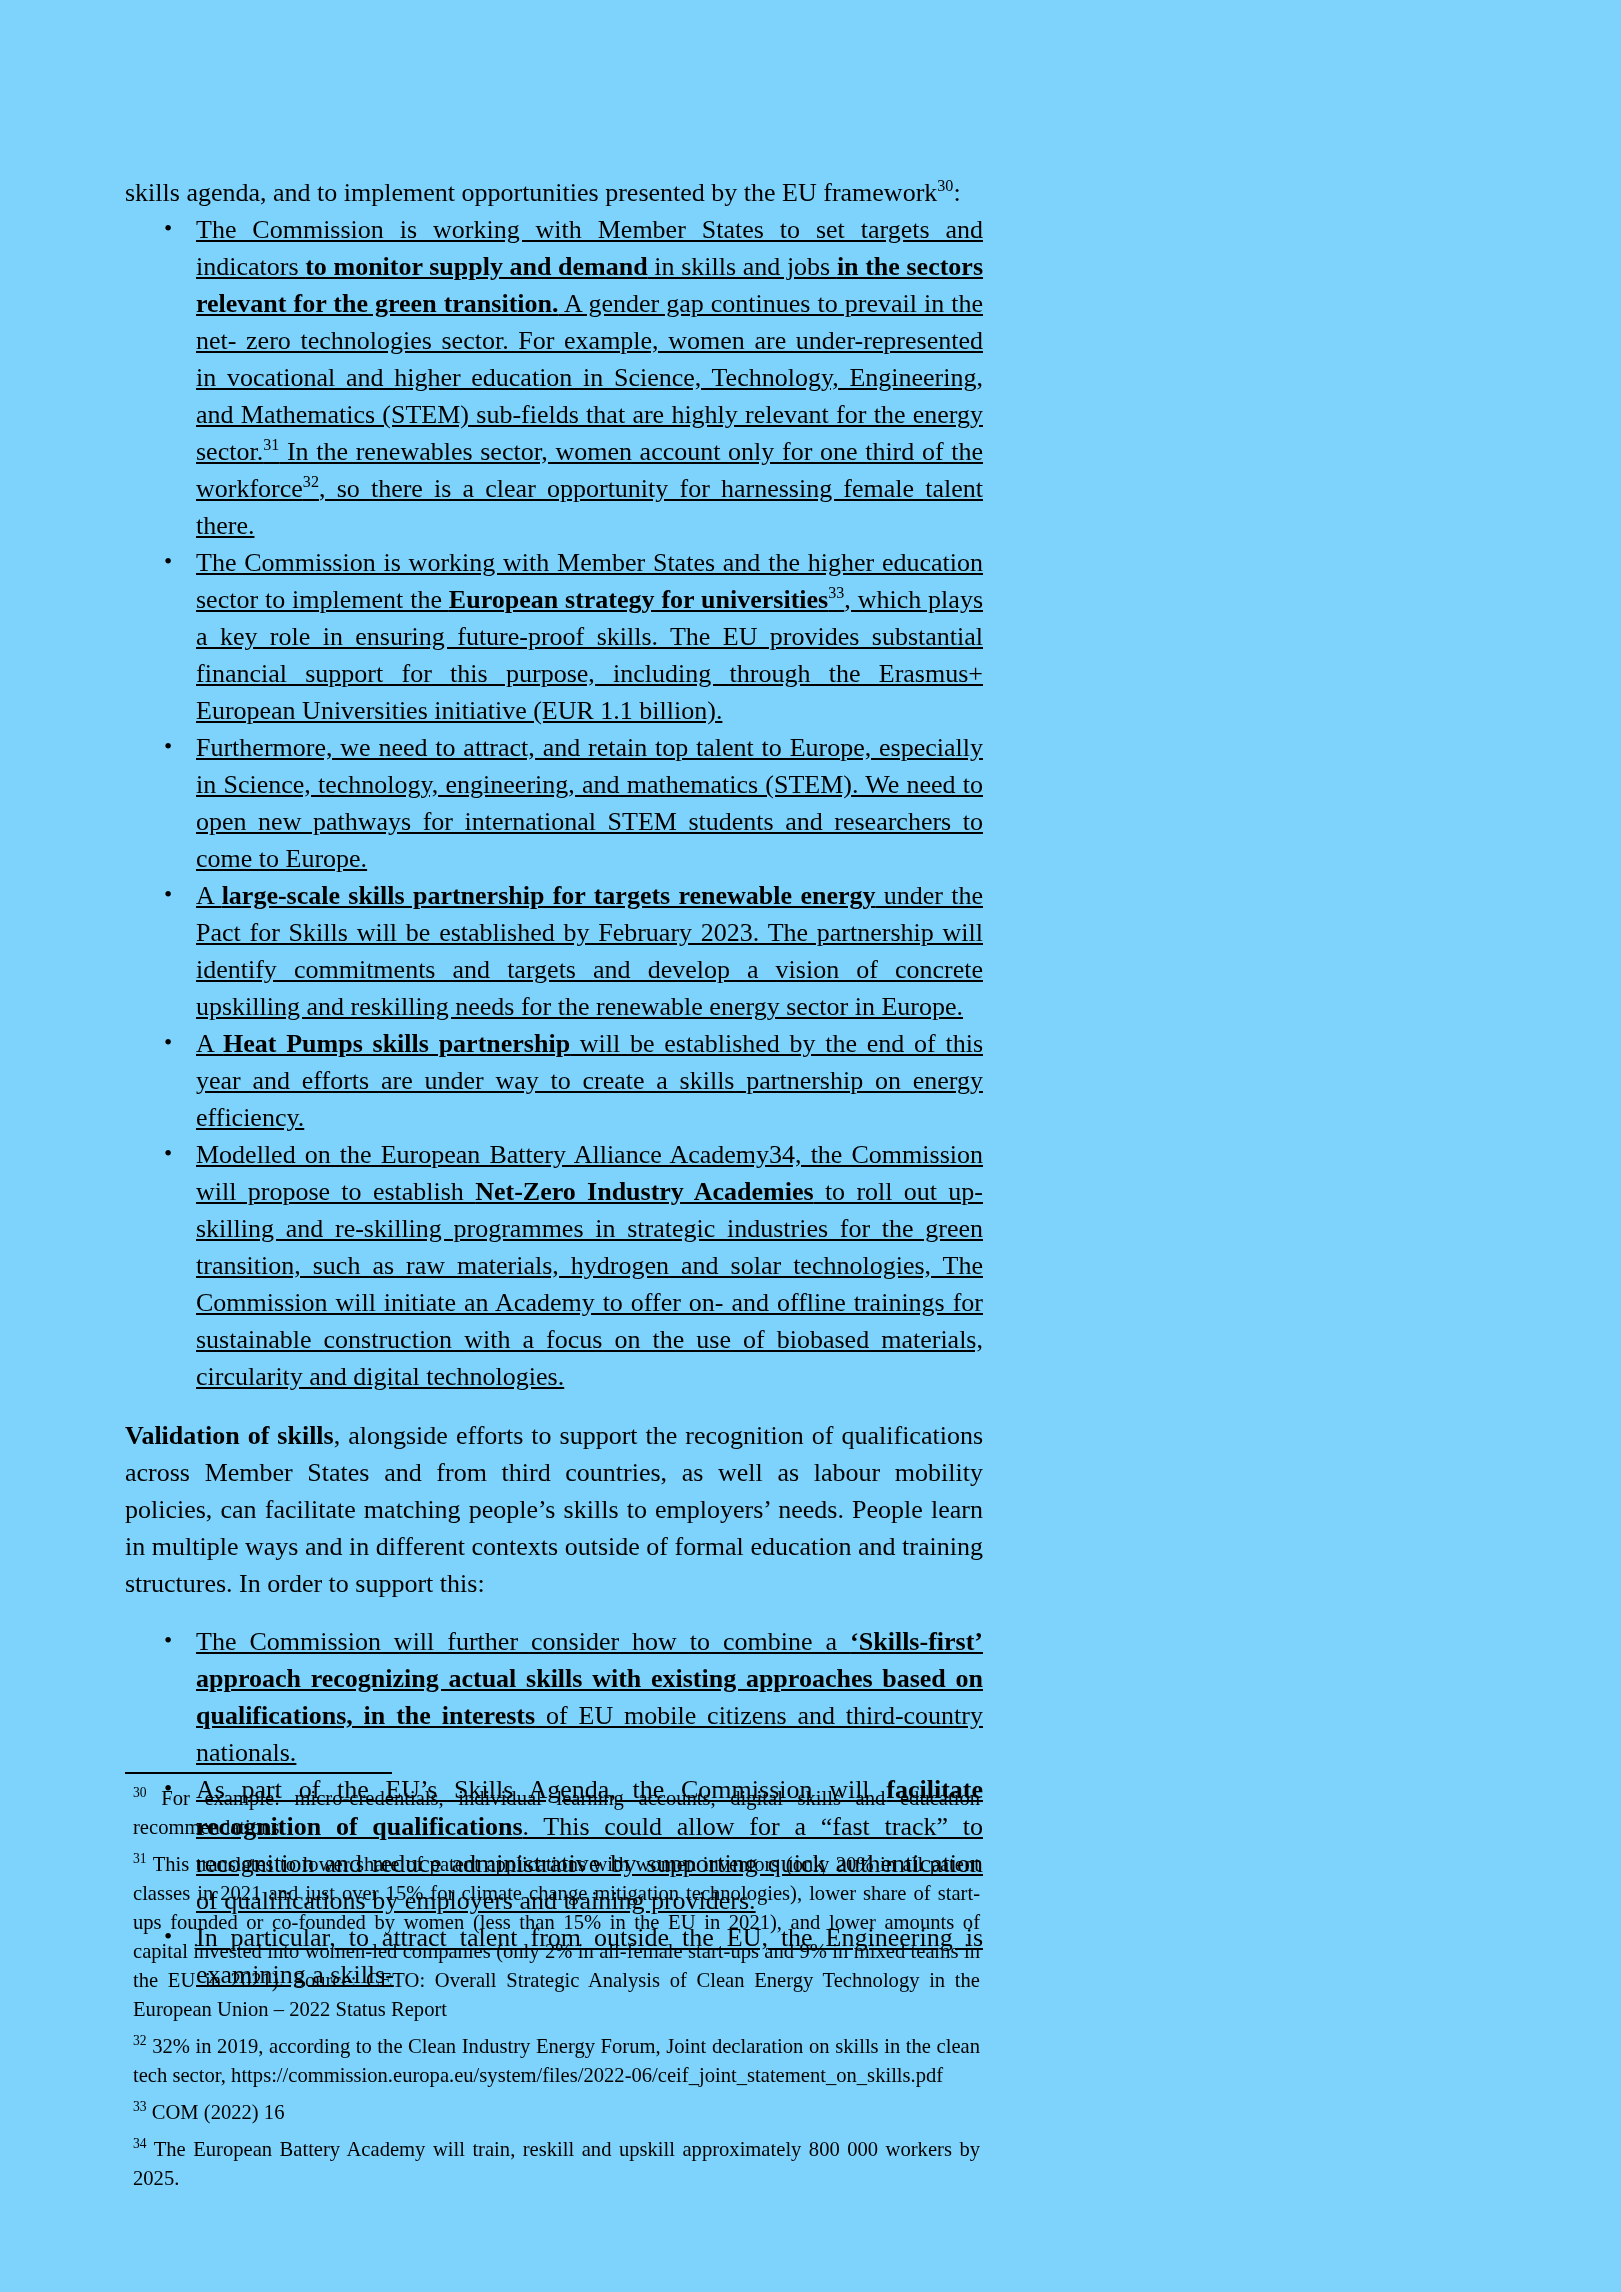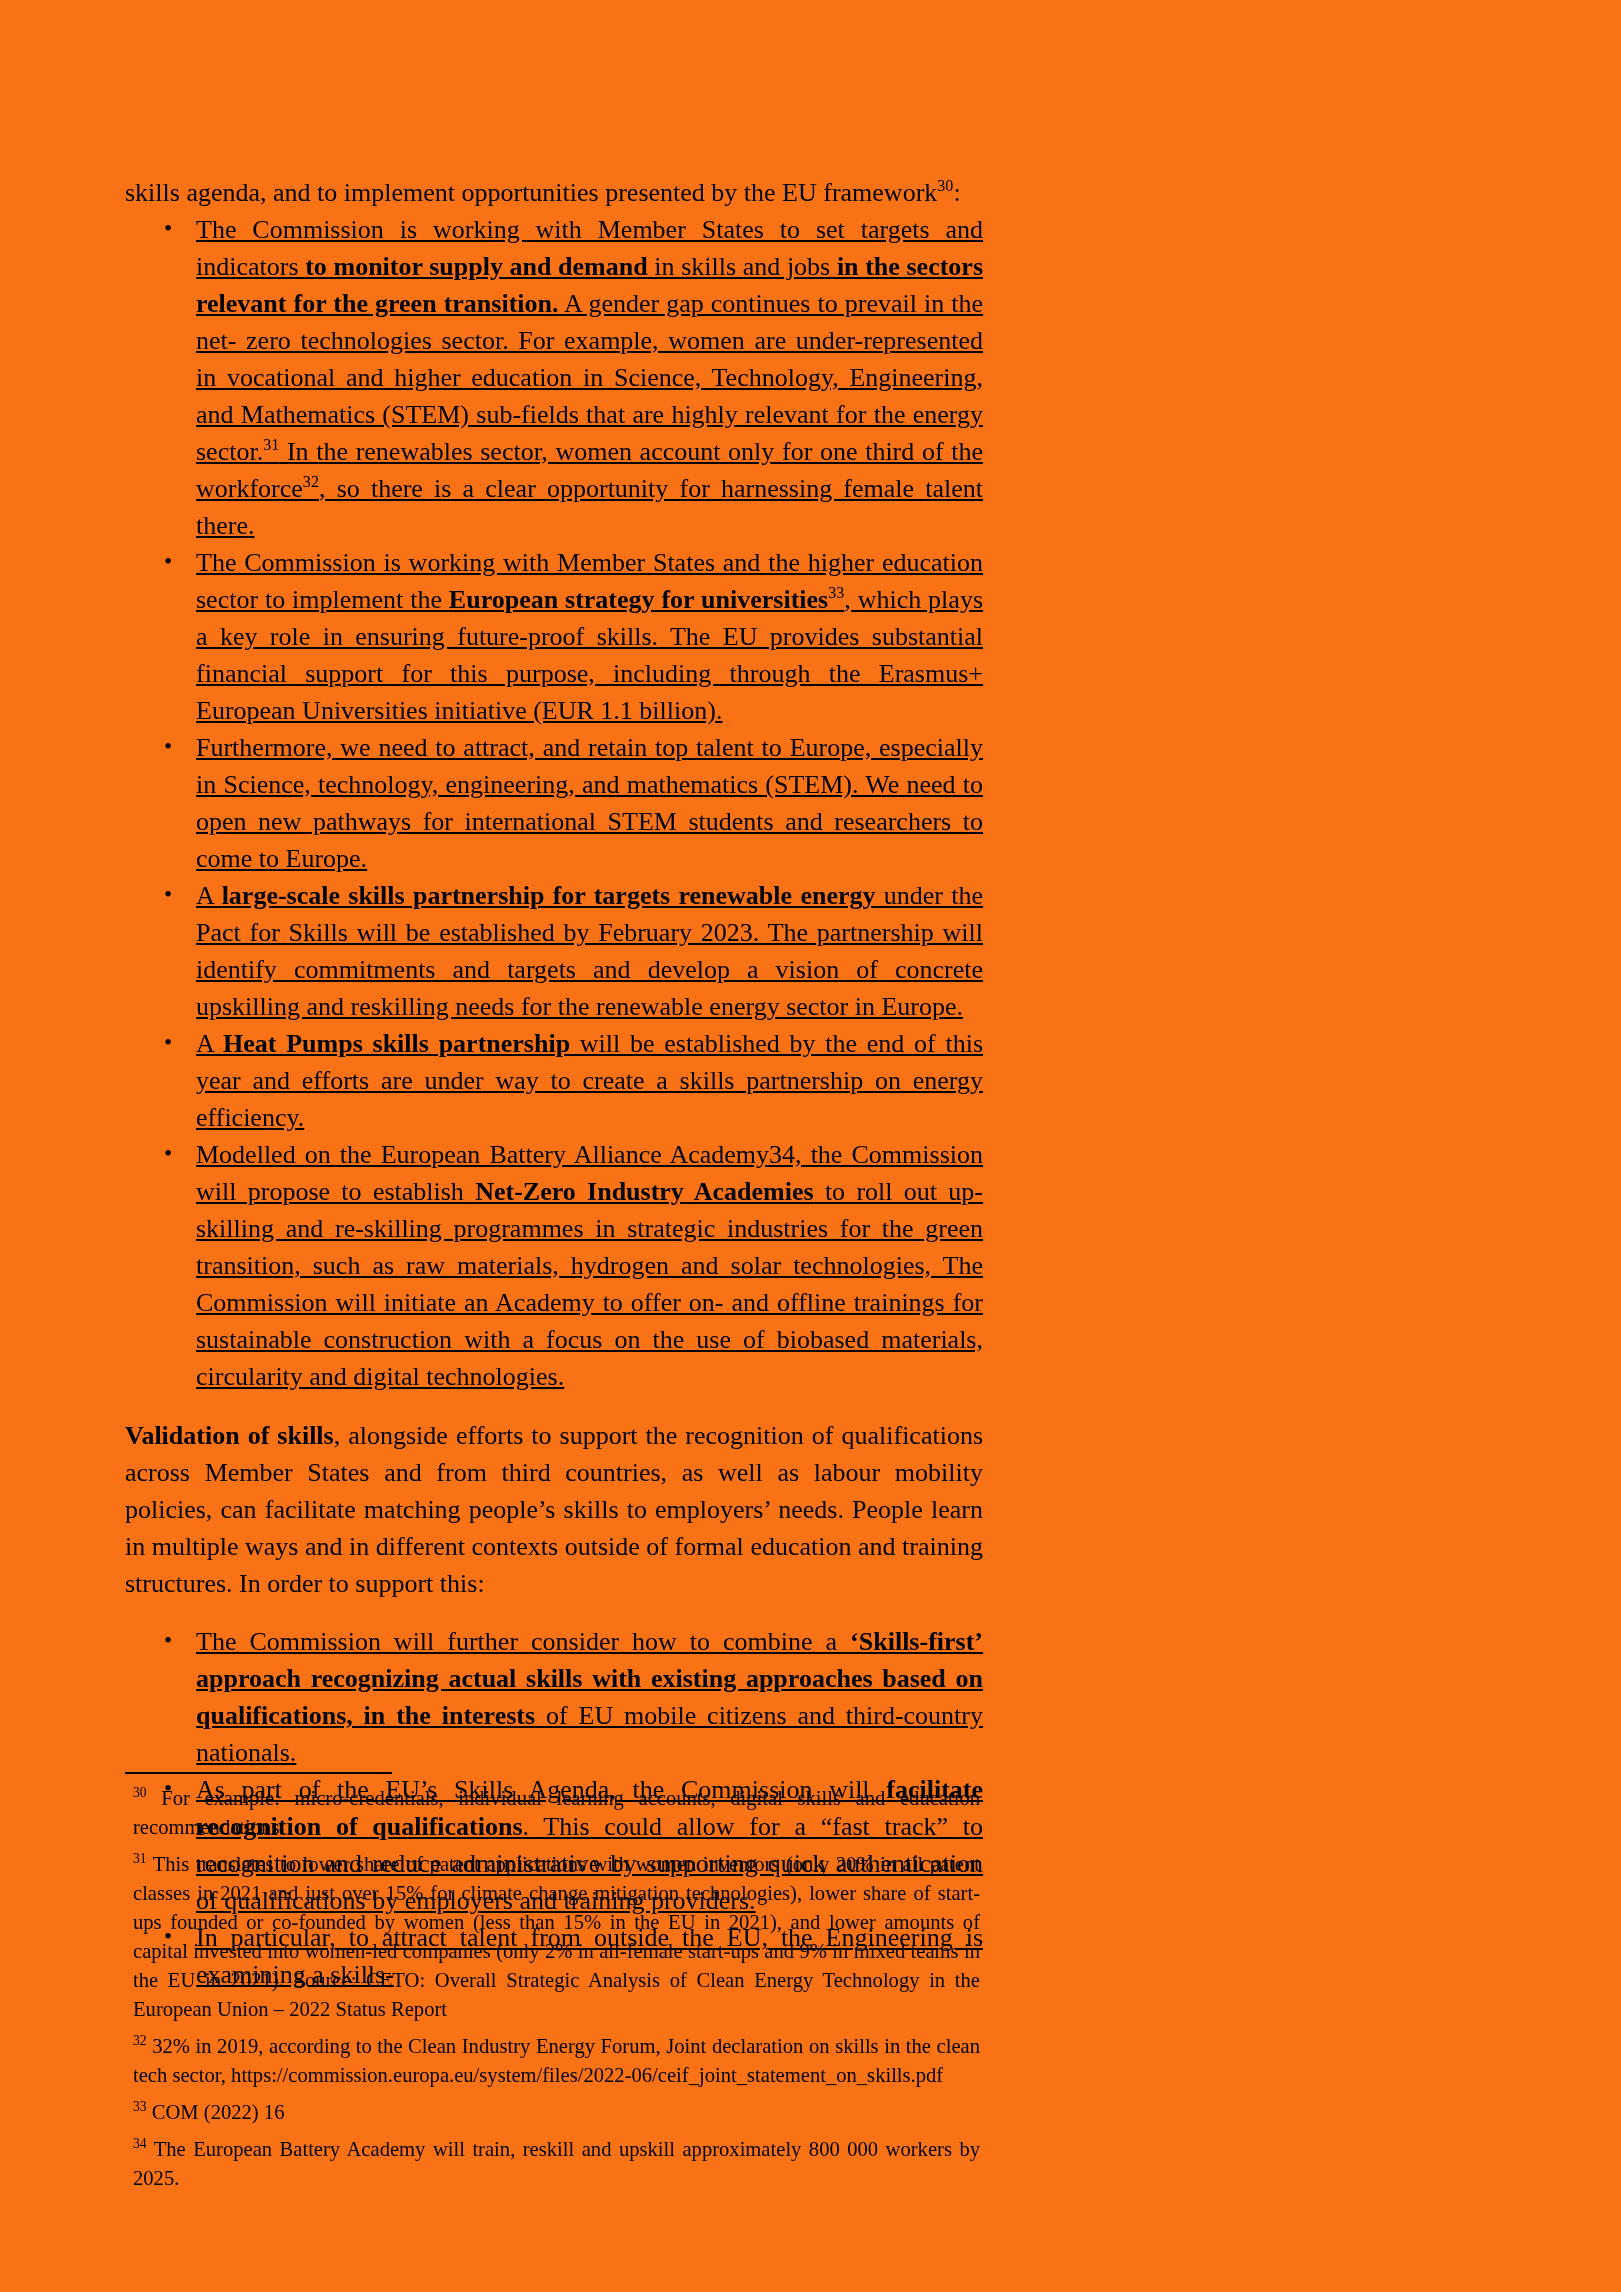--- a/index.html
+++ b/index.html
@@ -4,21 +4,21 @@
 <style>
   html, body {
     margin: 0;
     padding: 0;
     background: #ffffff;
   }
   .page {
     position: relative;
     width: 1621px;
     height: 2293px;
-    background: #f97316;
+    background: #7dd3fc;
     font-family: "Liberation Serif", "DejaVu Serif", serif;
     color: #000000;
     box-sizing: border-box;
   }
   .content {
     position: absolute;
     left: 125px;
     top: 174px;
     width: 858px;
   }

